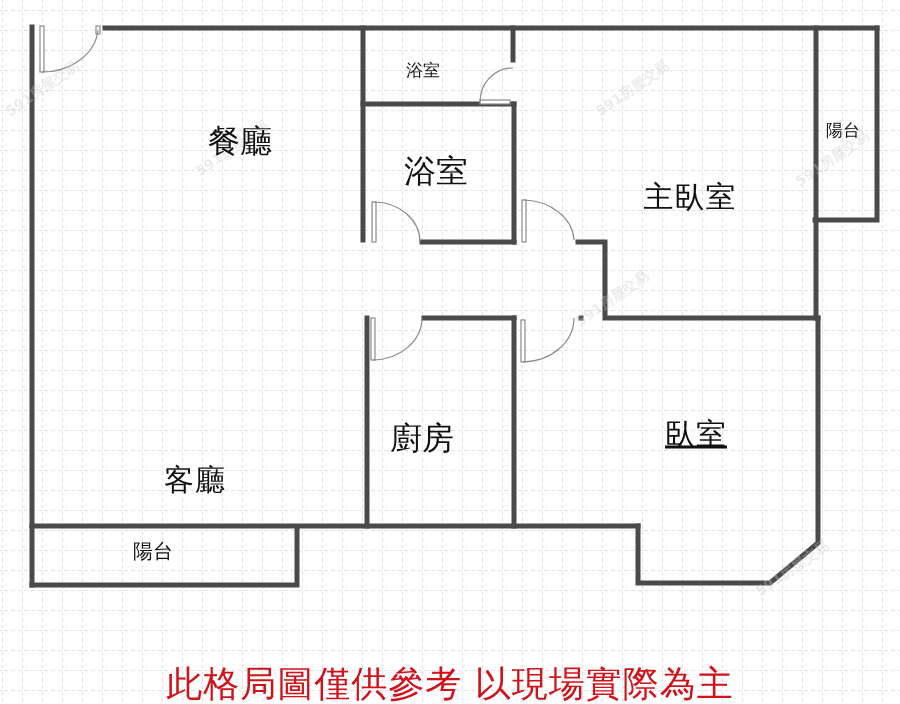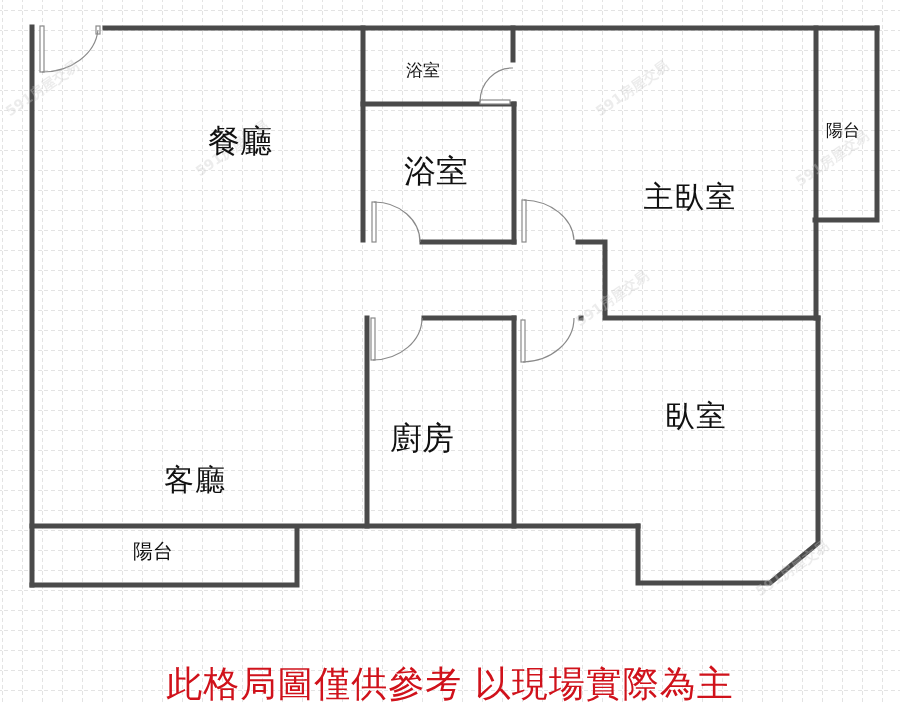--- a/index.html
+++ b/index.html
@@ -112,16 +112,16 @@
 <div class="wm" style="left:570px;top:290px;">591房屋交易</div>
 <div class="wm" style="left:750px;top:560px;">591房屋交易</div>
 
 <div class="room-label md" style="left:240px;top:142px;">餐廳</div>
 <div class="room-label xs" style="left:423px;top:70px;">浴室</div>
 <div class="room-label md" style="left:436px;top:172px;">浴室</div>
 <div class="room-label lg" style="left:690px;top:157px;margin-top:40px;">主臥室</div>
 <div class="room-label xs" style="left:843px;top:130px;">陽台</div>
 <div class="room-label lg" style="left:195px;top:434px;margin-top:46px;">客廳</div>
 <div class="room-label md" style="left:422px;top:439px;">廚房</div>
-<div class="room-label lg" style="left:696px;top:416px;">臥室</div>
+<div class="room-label lg" style="left:696px;top:434px;text-decoration:underline;">臥室</div>
 <div class="room-label sm" style="left:153px;top:551px;">陽台</div>
 
 <div id="disclaimer">此格局圖僅供參考 以現場實際為主</div>
 
 </body></html>

